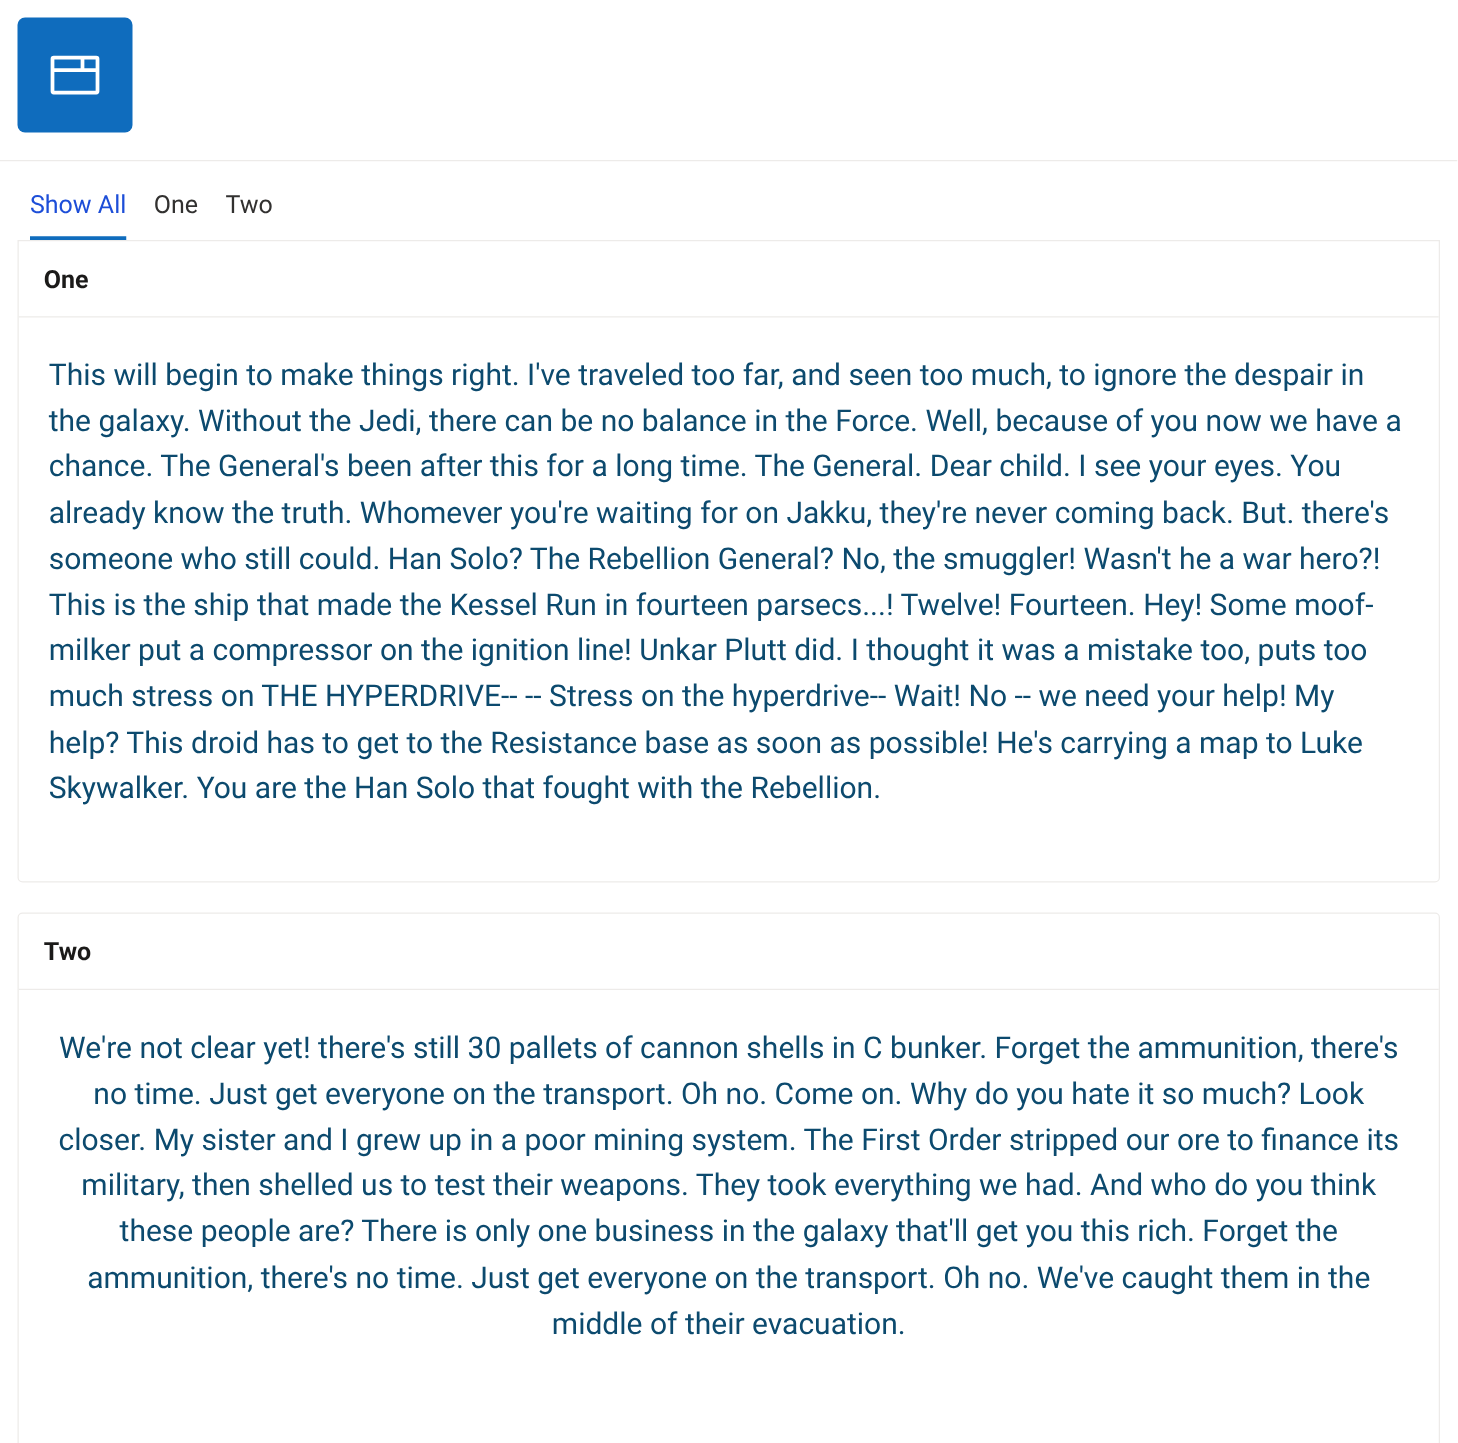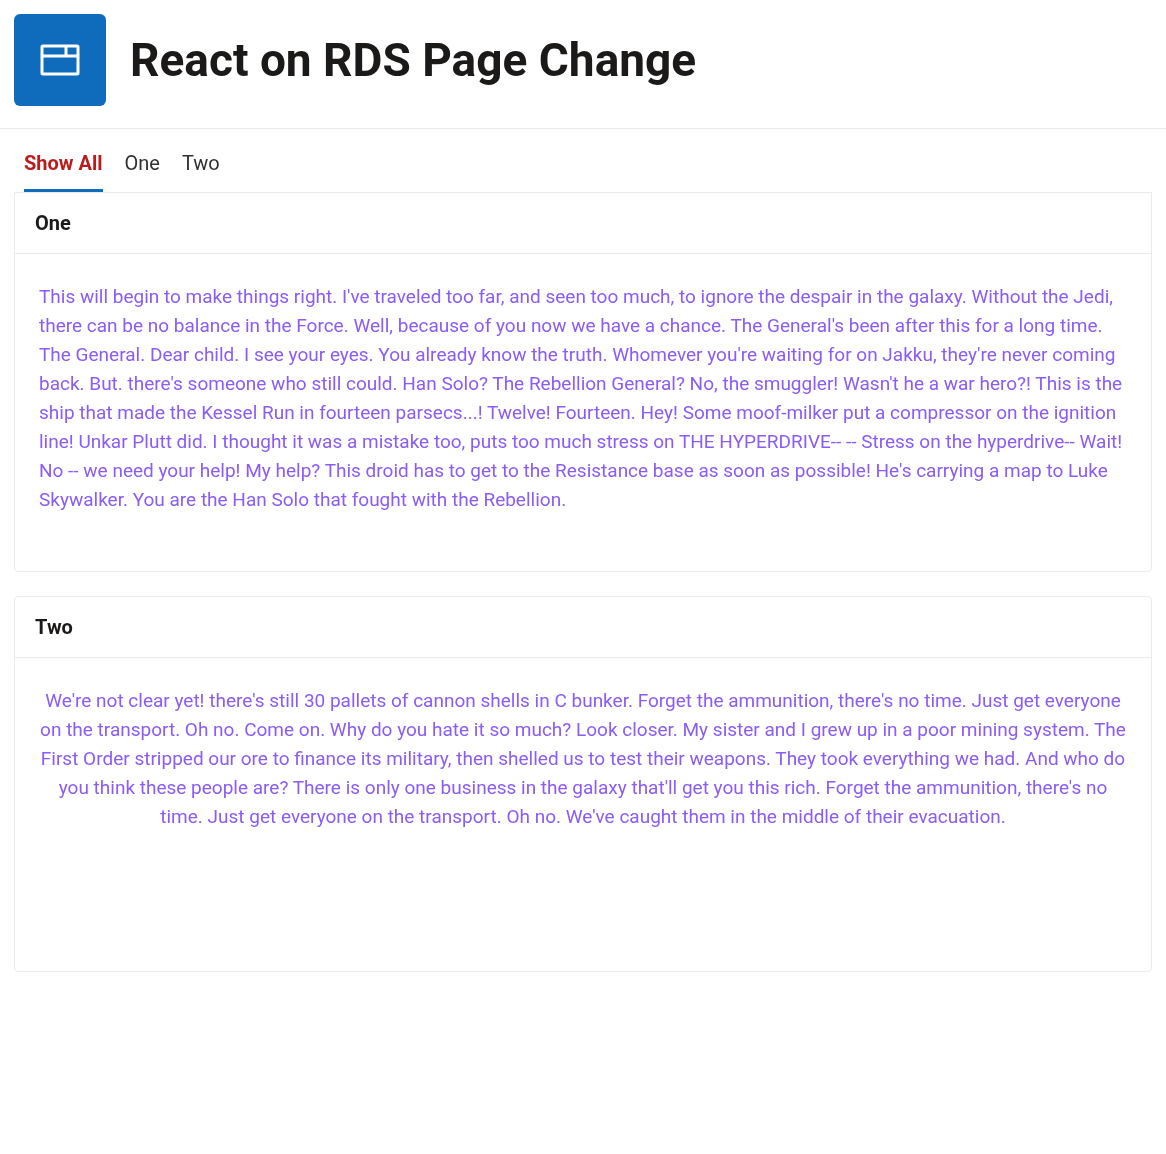--- a/index.html
+++ b/index.html
@@ -45,44 +45,44 @@
     }
     .tab {
       font-size: 20px;
       font-weight: 400;
       color: #323130;
       padding-bottom: 14px;
       cursor: pointer;
       border-bottom: 3px solid transparent;
     }
     .tab.active {
-      color: #b91c1c;
-      font-weight: 700;
+      color: #1d4ed8;
+      font-weight: 400;
       border-bottom-color: #0f6cbd;
     }
     .card {
       border: 1px solid #edebe9;
       border-radius: 4px;
       margin-bottom: 24px;
       background: #ffffff;
     }
     .card-header {
       padding: 18px 20px;
       border-bottom: 1px solid #edebe9;
     }
     .card-title {
       font-size: 20px;
       font-weight: 700;
       color: #1b1a19;
     }
     .card-body {
       padding: 28px 24px 56px 24px;
-      font-size: 19px;
+      font-size: 24px;
       line-height: 1.53;
-      color: #8b5cf6;
+      color: #0c4a6e;
     }
     .card.first {
       border-top-left-radius: 0;
       border-top-right-radius: 0;
       margin-top: 0;
     }
     .card.second .card-body {
       padding-bottom: 140px;
       text-align: center;
     }
@@ -91,21 +91,20 @@
 <body>
 
 <div class="header">
   <div class="header-icon">
     <svg width="48" height="48" viewBox="0 0 48 48" fill="none">
       <rect x="6" y="10" width="36" height="28" stroke="#ffffff" stroke-width="3" fill="none" rx="1"></rect>
       <line x1="6" y1="20" x2="42" y2="20" stroke="#ffffff" stroke-width="3"></line>
       <line x1="30" y1="10" x2="30" y2="20" stroke="#ffffff" stroke-width="3"></line>
     </svg>
   </div>
-  <h1 class="header-title">React on RDS Page Change</h1>
 </div>
 
 <div class="content">
   <div class="tabs">
     <div class="tab active">Show All</div>
     <div class="tab">One</div>
     <div class="tab">Two</div>
   </div>
 
   <div class="card first">

